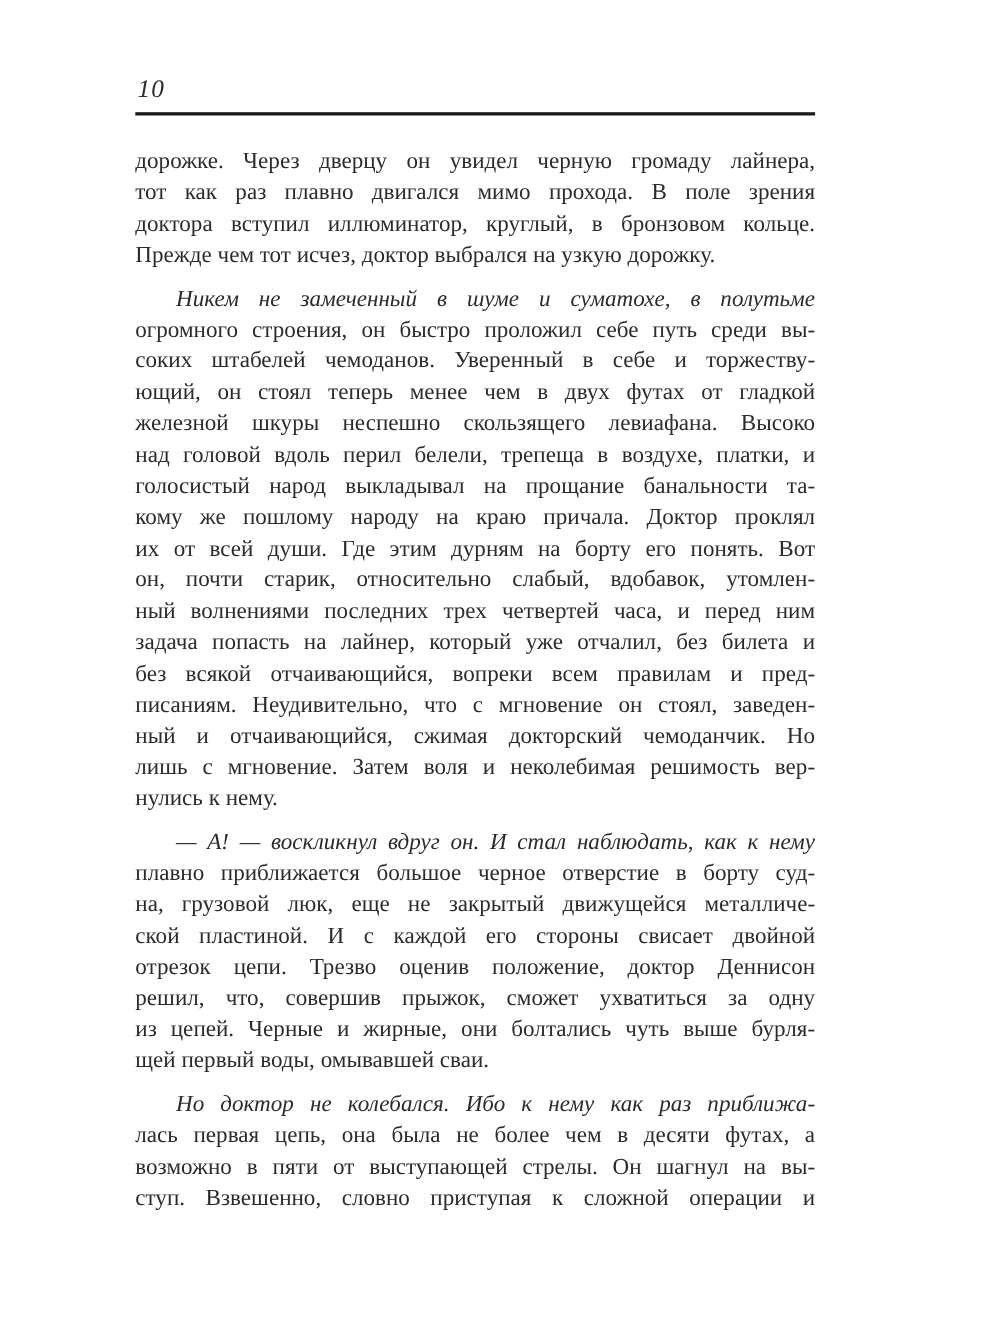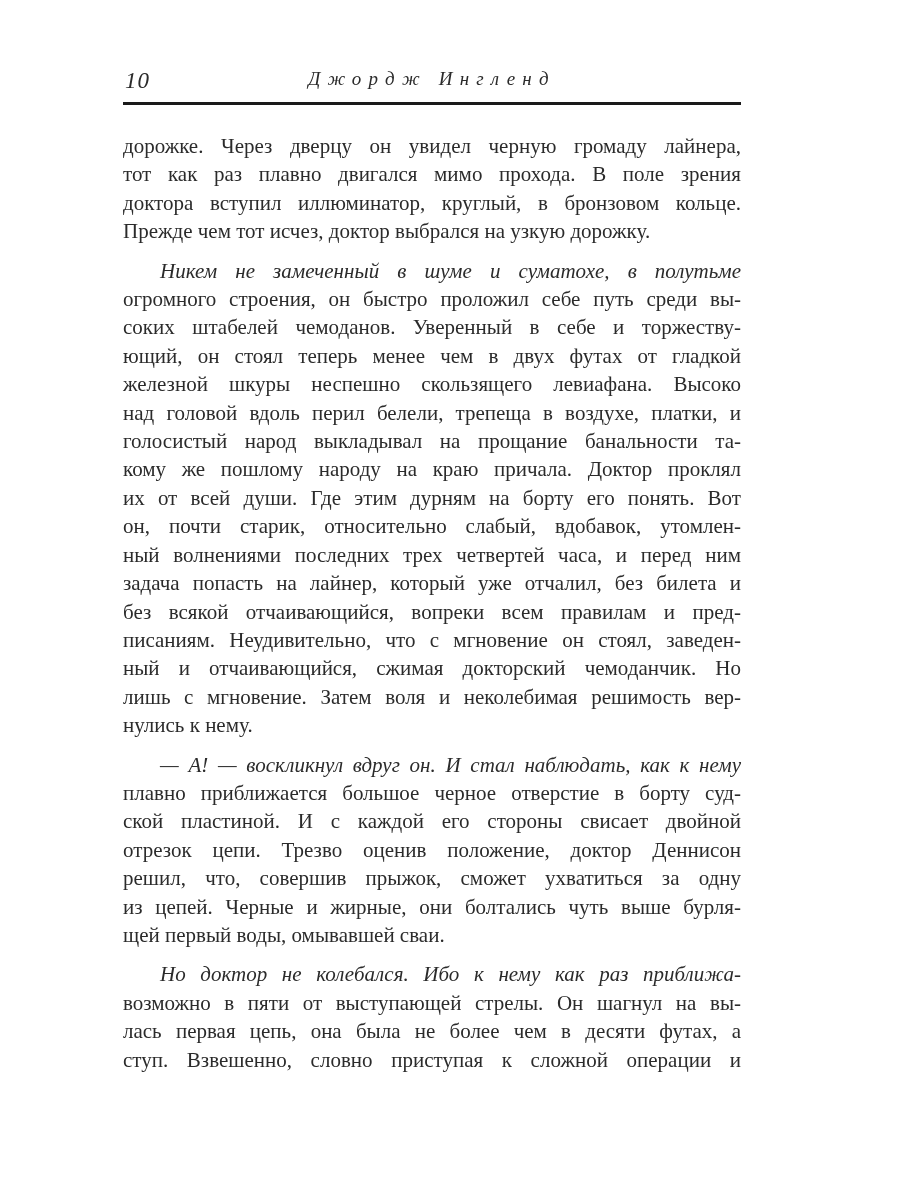--- a/index.html
+++ b/index.html
@@ -76,21 +76,20 @@
     text-indent: 37px;
     font-style: italic;
   }
 </style>
 </head>
 <body>
 
 <div class="page">
   <div class="running-head">
     <span class="page-number">10</span>
-    <span class="running-title">Джордж Ингленд</span>
   </div>
   <hr class="head-rule">
   <div class="body-text">
       <div class="paragraph">
         <div class="line">дорожке. Через дверцу он увидел черную громаду лайнера,</div>
         <div class="line">тот как раз плавно двигался мимо прохода. В поле зрения</div>
         <div class="line">доктора вступил иллюминатор, круглый, в бронзовом кольце.</div>
         <div class="line last">Прежде чем тот исчез, доктор выбрался на узкую дорожку.</div>
       </div>
       <div class="paragraph">
@@ -108,26 +107,27 @@
         <div class="line">задача попасть на лайнер, который уже отчалил, без билета и</div>
         <div class="line">без всякой отчаивающийся, вопреки всем правилам и пред-</div>
         <div class="line">писаниям. Неудивительно, что с мгновение он стоял, заведен-</div>
         <div class="line">ный и отчаивающийся, сжимая докторский чемоданчик. Но</div>
         <div class="line">лишь с мгновение. Затем воля и неколебимая решимость вер-</div>
         <div class="line last">нулись к нему.</div>
       </div>
       <div class="paragraph">
         <div class="line first">— А! — воскликнул вдруг он. И стал наблюдать, как к нему</div>
         <div class="line">плавно приближается большое черное отверстие в борту суд-</div>
+        <div class="line">на, грузовой люк, еще не закрытый движущейся металличе-</div>
         <div class="line">ской пластиной. И с каждой его стороны свисает двойной</div>
         <div class="line">отрезок цепи. Трезво оценив положение, доктор Деннисон</div>
         <div class="line">решил, что, совершив прыжок, сможет ухватиться за одну</div>
         <div class="line">из цепей. Черные и жирные, они болтались чуть выше бурля-</div>
         <div class="line last">щей первый воды, омывавшей сваи.</div>
       </div>
       <div class="paragraph">
         <div class="line first">Но доктор не колебался. Ибо к нему как раз приближа-</div>
+        <div class="line">лась первая цепь, она была не более чем в десяти футах, а</div>
         <div class="line">возможно в пяти от выступающей стрелы. Он шагнул на вы-</div>
-        <div class="line">лась первая цепь, она была не более чем в десяти футах, а</div>
         <div class="line">ступ. Взвешенно, словно приступая к сложной операции и</div>
       </div>
     </div>
 </div>
 
 </body></html>

